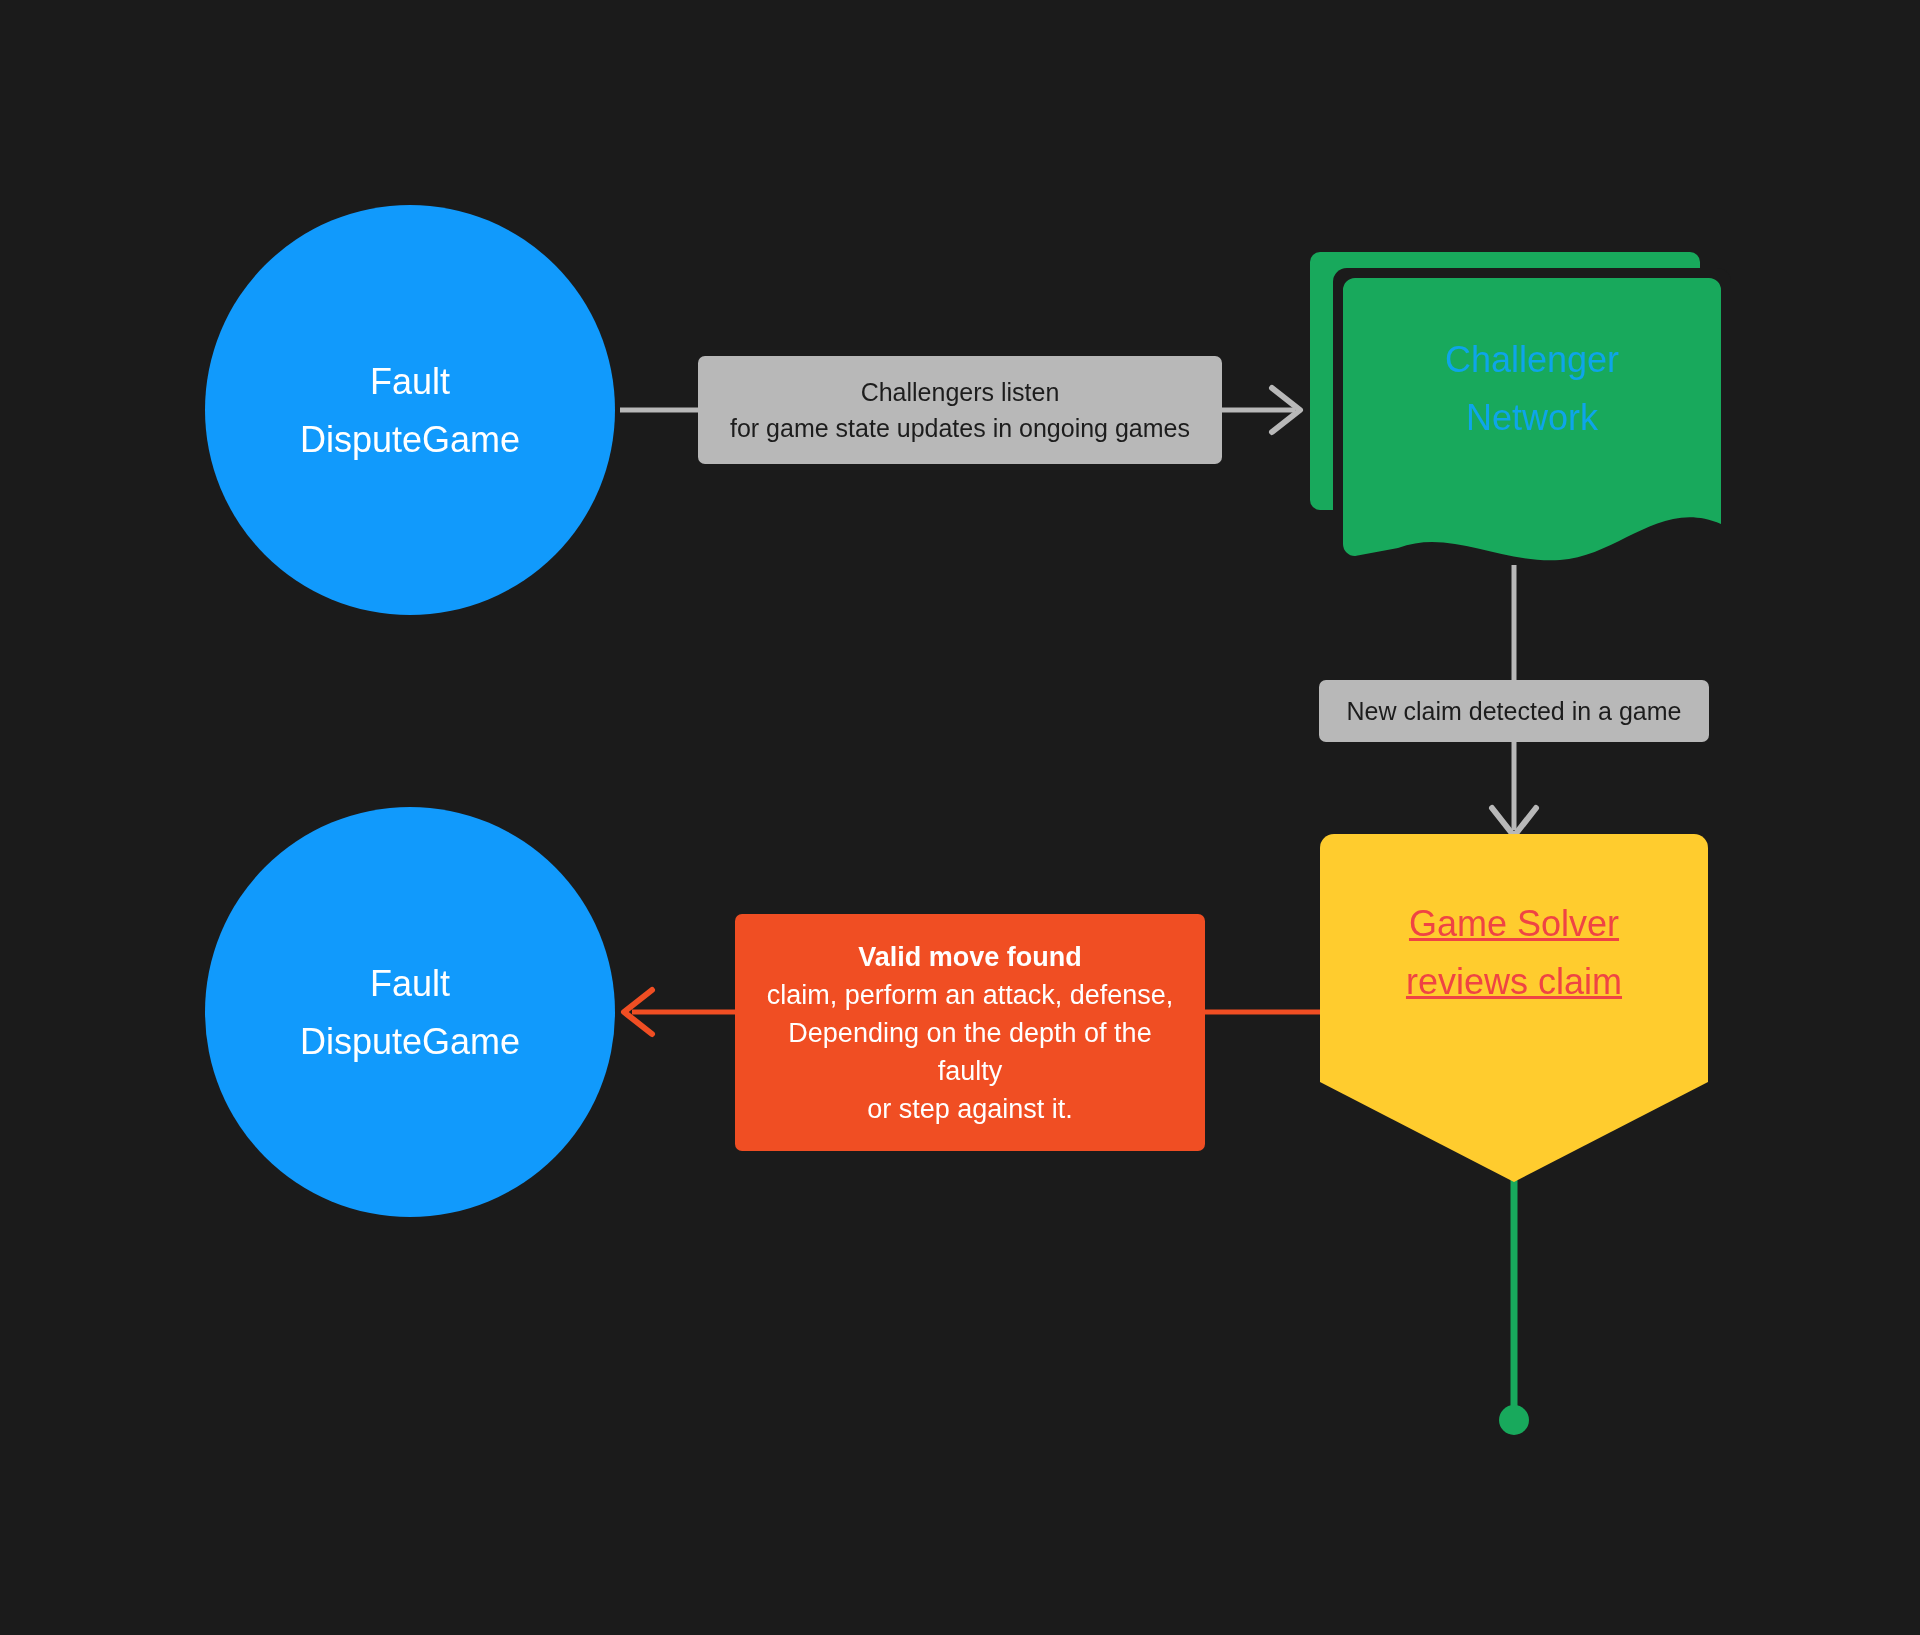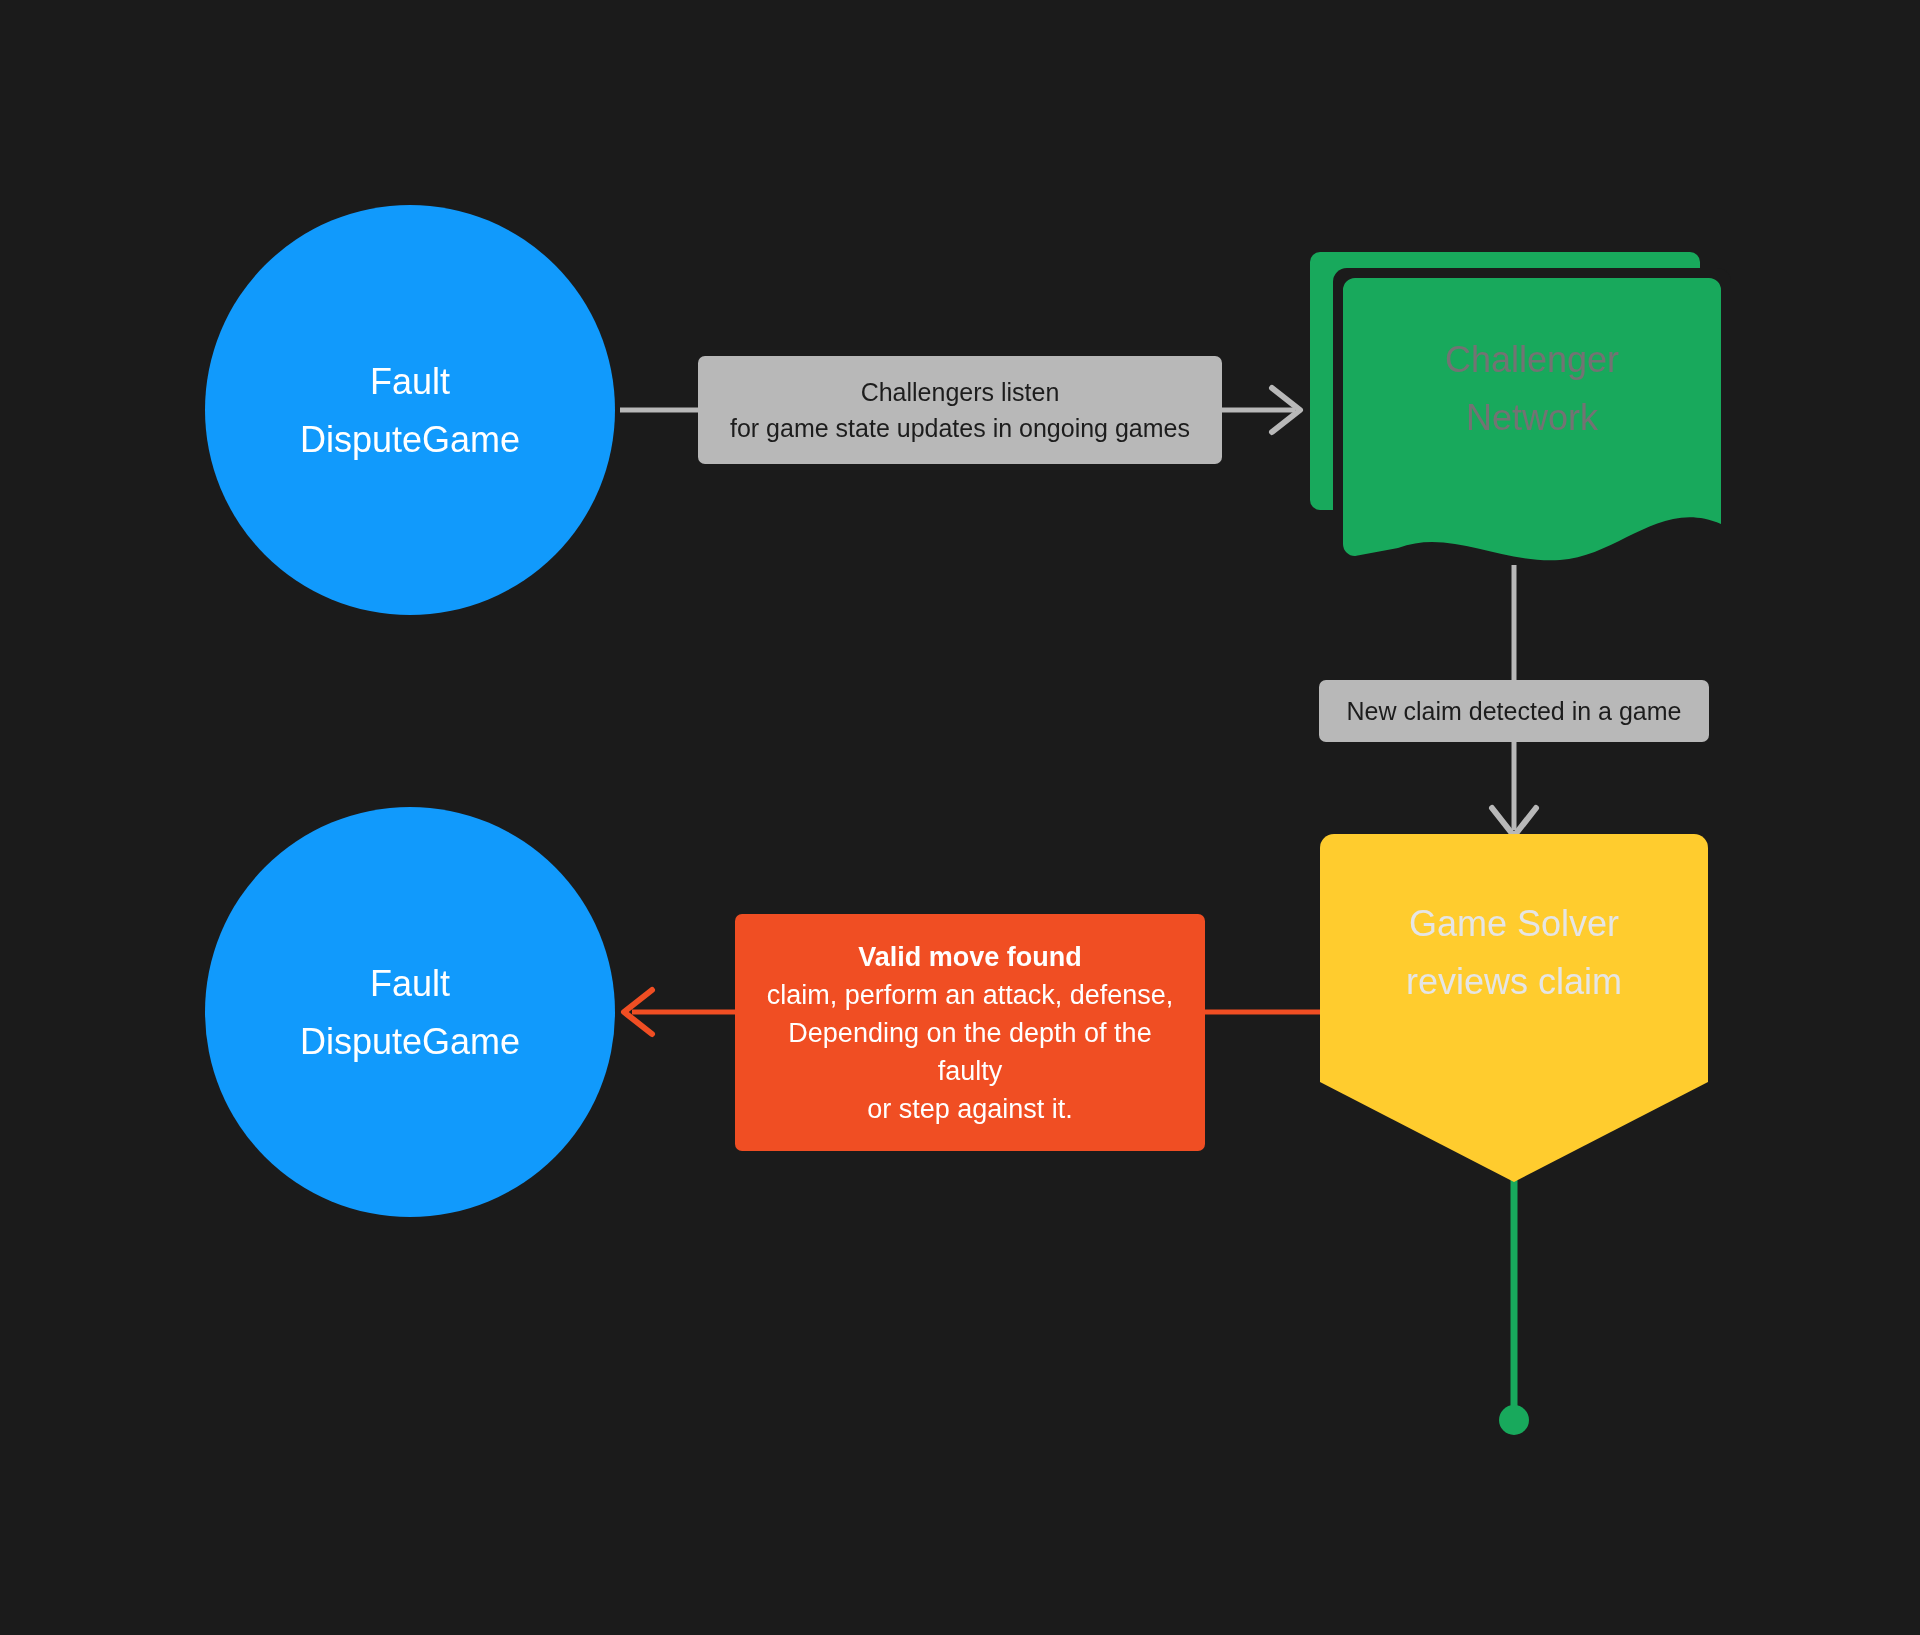--- a/index.html
+++ b/index.html
@@ -34,30 +34,31 @@
     pointer-events: none;
     white-space: nowrap;
   }
   .circle-text {
     color: #ffffff;
     font-size: 36px;
     line-height: 58px;
     font-weight: 400;
   }
   .doc-text {
-    color: #737373;
+    color: #0ea5e9;
     font-size: 36px;
     line-height: 58px;
     font-weight: 400;
   }
   .pent-text {
-    color: #e5e5e5;
+    color: #ef4444;
     font-size: 36px;
     line-height: 58px;
     font-weight: 400;
+    text-decoration: underline;
   }
   
   .edge-label {
     position: absolute;
     box-sizing: border-box;
     display: flex;
     flex-direction: column;
     align-items: center;
     justify-content: center;
     text-align: center;

